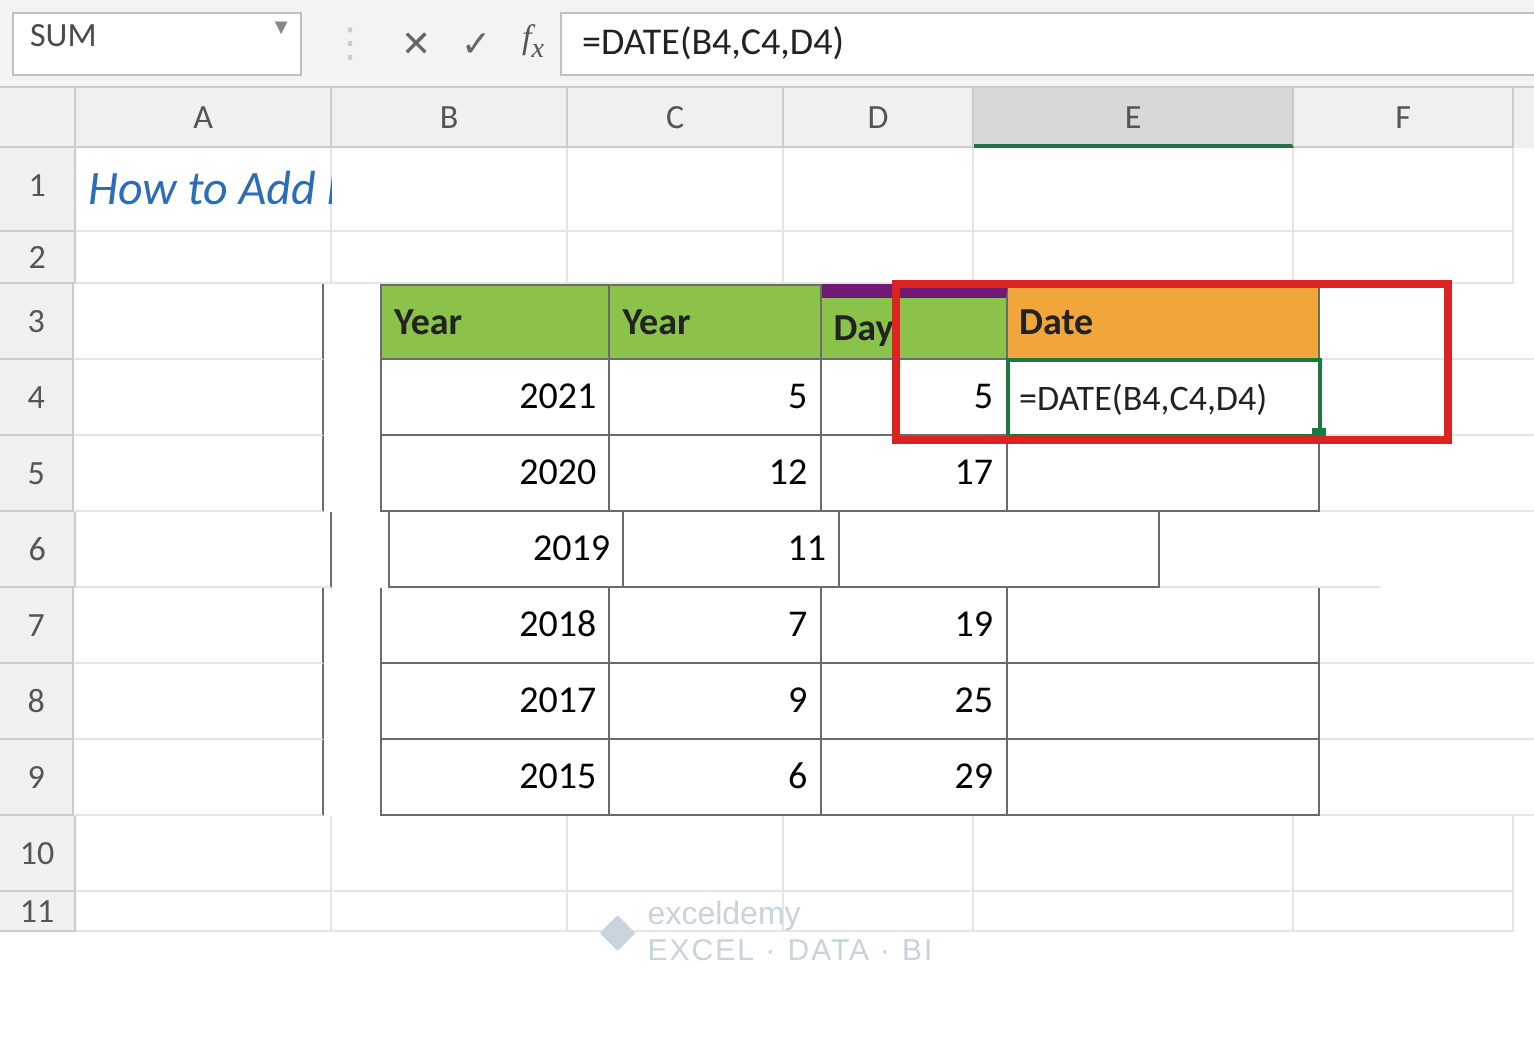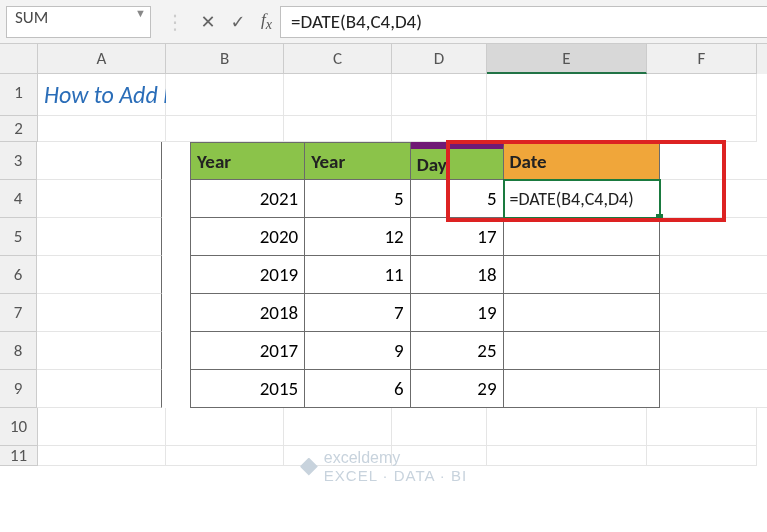--- a/index.html
+++ b/index.html
@@ -247,21 +247,20 @@
       <div class="cell cD num">17</div>
       <div class="cell cE"></div>
       <div class="cell cF" style="border:none;border-bottom:1px solid #e5e5e5;"></div>
     </div>
 
     <div class="row tbl">
       <div class="row-h">6</div>
       <div class="cell cA" style="border:none;border-bottom:1px solid #e5e5e5;border-right:1px solid #6b6b6b;"></div>
       <div class="cell cB num left-border-tbl">2019</div>
       <div class="cell cC num">11</div>
-      <div class="cell cD num">18</div>
       <div class="cell cE"></div>
       <div class="cell cF" style="border:none;border-bottom:1px solid #e5e5e5;"></div>
     </div>
 
     <div class="row tbl">
       <div class="row-h">7</div>
       <div class="cell cA" style="border:none;border-bottom:1px solid #e5e5e5;border-right:1px solid #6b6b6b;"></div>
       <div class="cell cB num left-border-tbl">2018</div>
       <div class="cell cC num">7</div>
       <div class="cell cD num">19</div>

